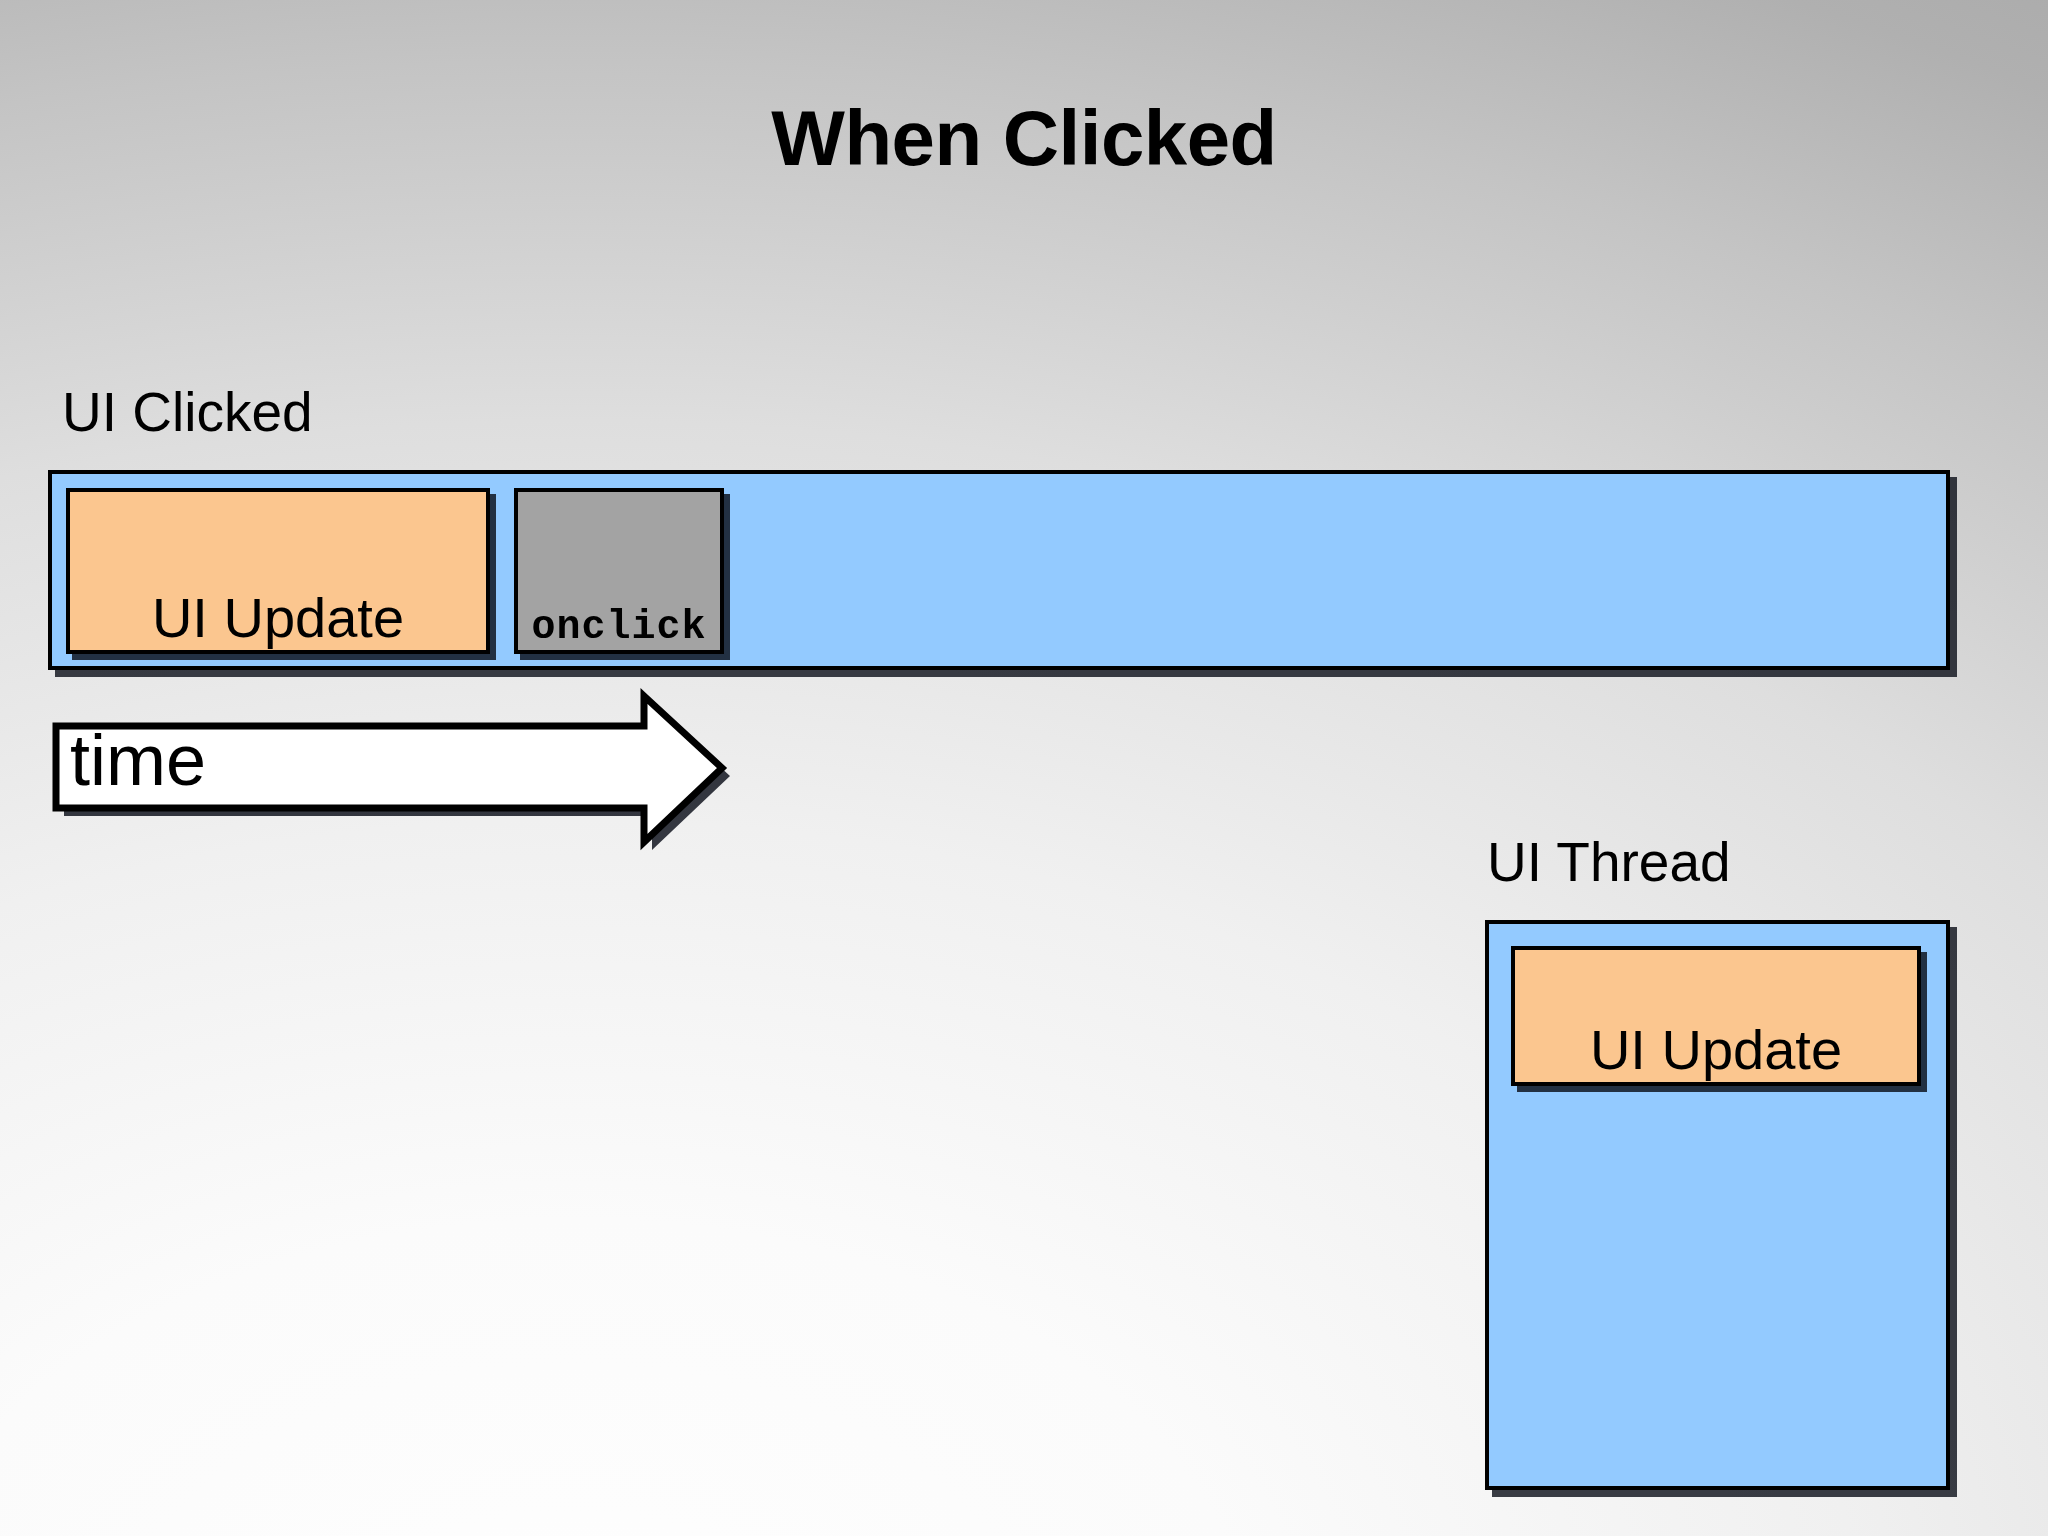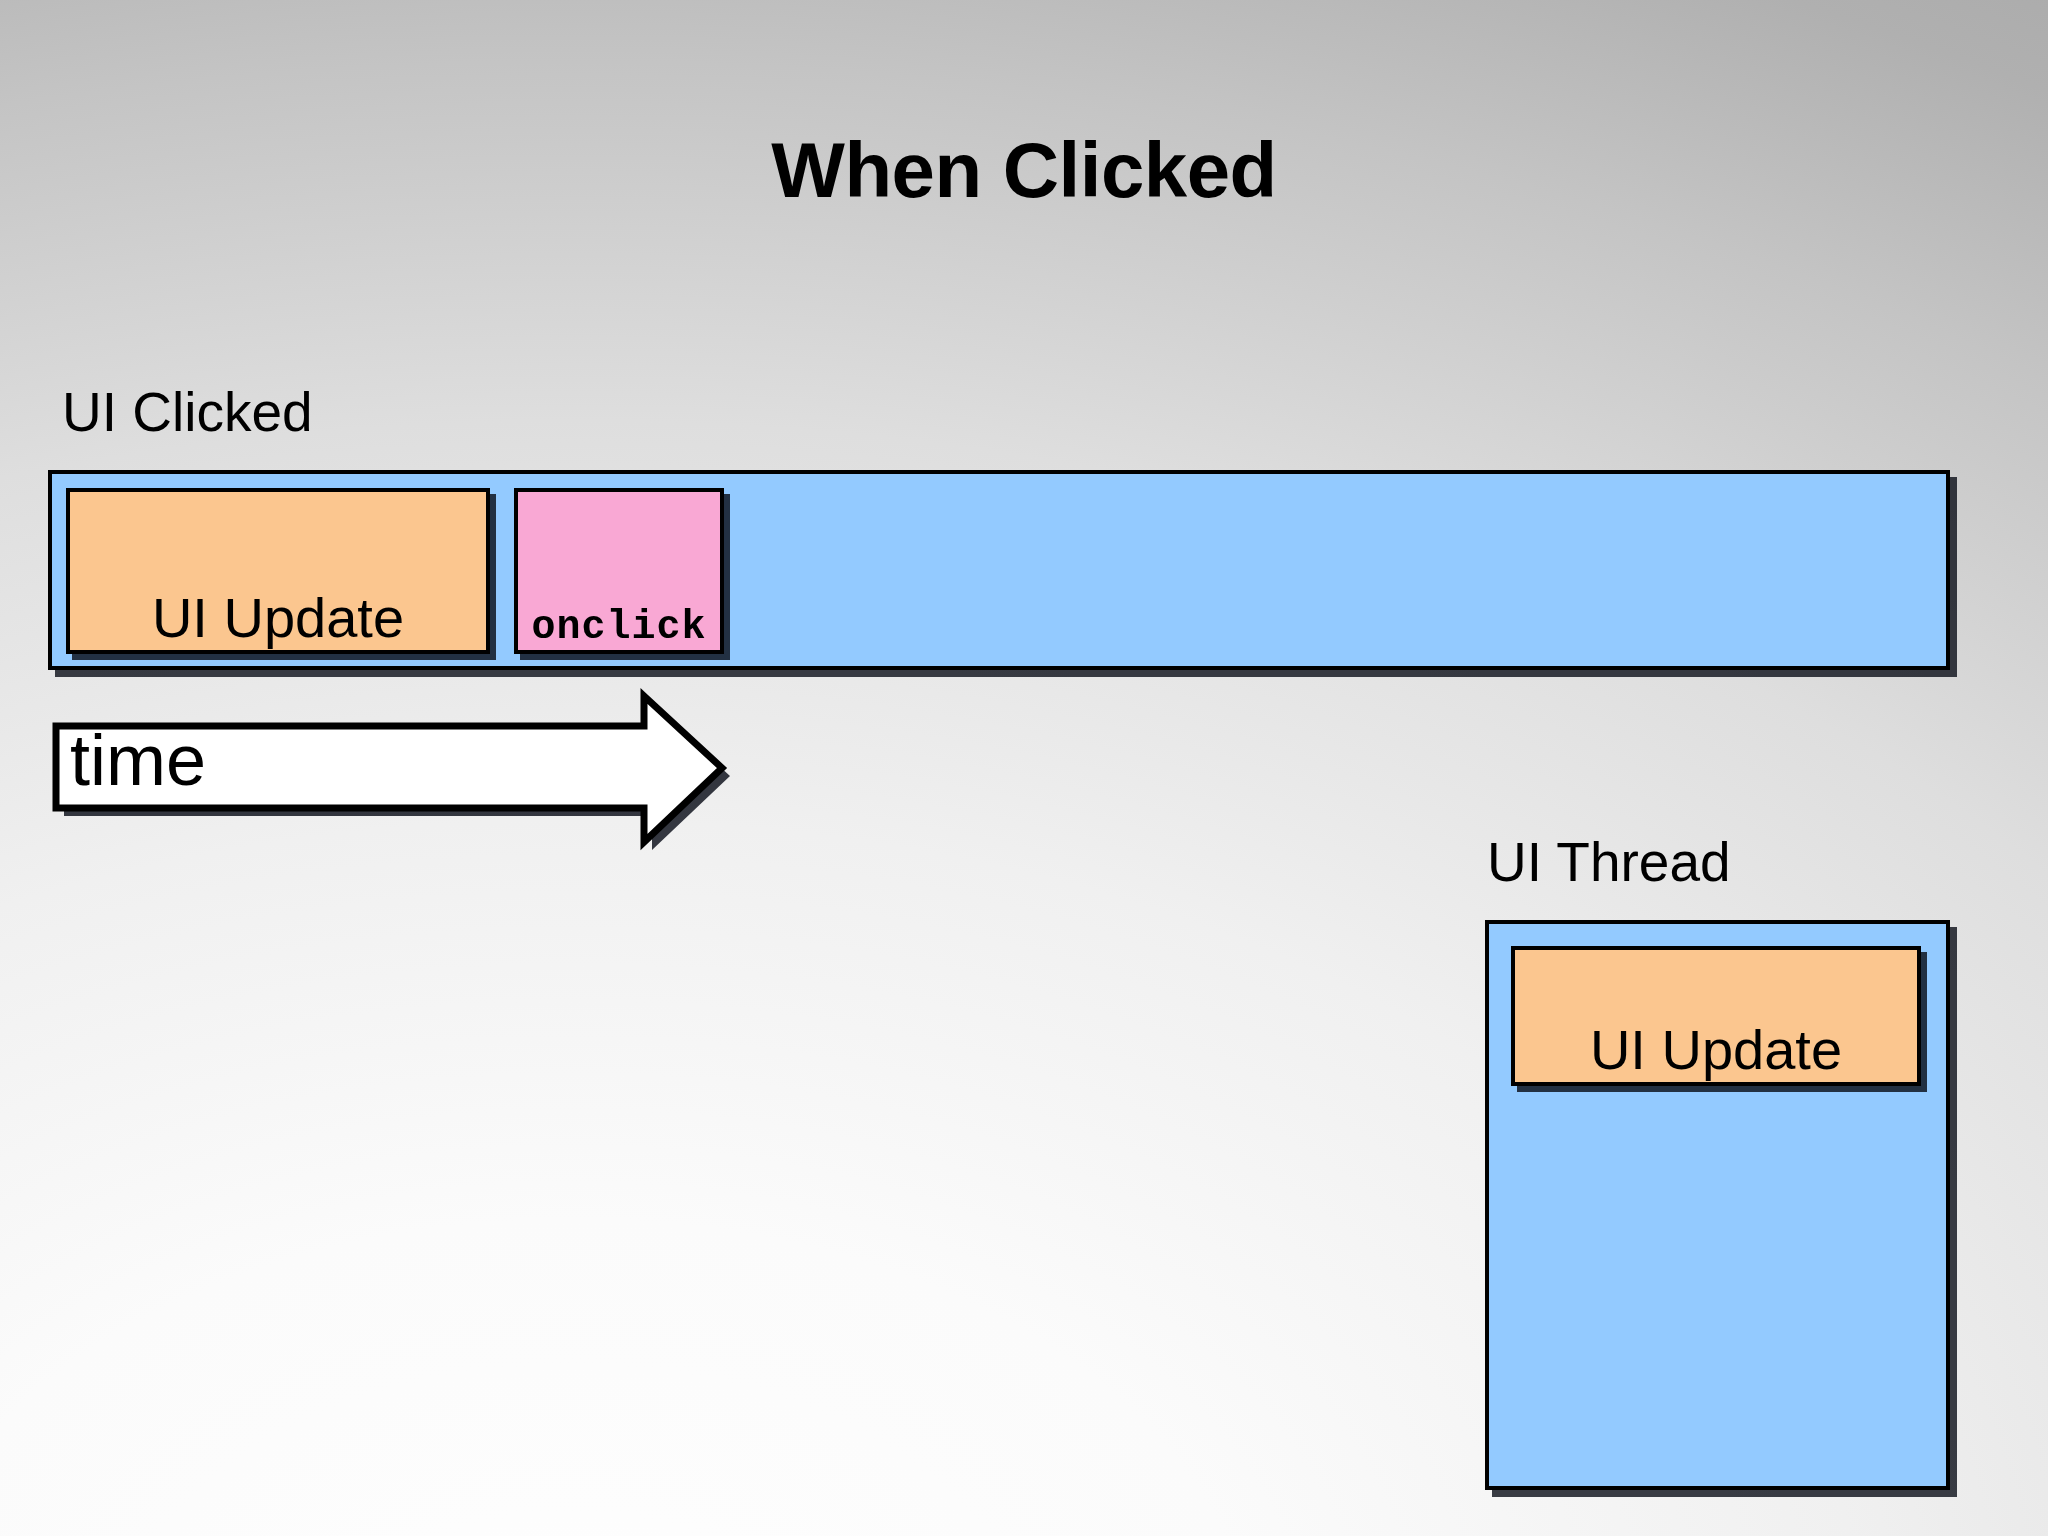--- a/index.html
+++ b/index.html
@@ -32,21 +32,20 @@
     left: 0;
     top: 98px;
     width: 2048px;
     text-align: center;
     font-size: 78px;
     font-weight: bold;
     color: #000000;
     letter-spacing: -0.5px;
     line-height: 1.05;
     white-space: nowrap;
-    margin-top: 32px;
   }
 
   
   .section-label {
     position: absolute;
     font-size: 55px;
     font-weight: normal;
     color: #000000;
     white-space: nowrap;
     line-height: 1;
@@ -91,21 +90,21 @@
     height: 166px;
     background: #fbc68f;
     font-size: 56px;
   }
 
   #onclick-box {
     left: 462px;
     top: 14px;
     width: 210px;
     height: 166px;
-    background: #f9a8d4;
+    background: #a3a3a3;
     font-family: "Liberation Mono", "DejaVu Sans Mono", monospace;
     font-size: 40px;
     font-weight: bold;
     letter-spacing: 1px;
   }
 
   
   #time-arrow {
     position: absolute;
     left: 44px;

